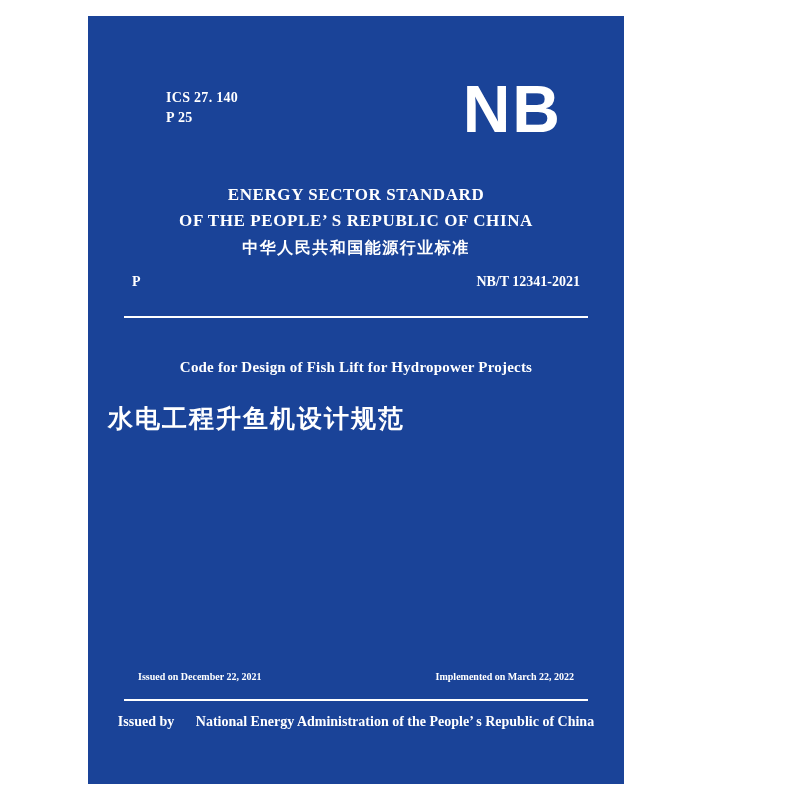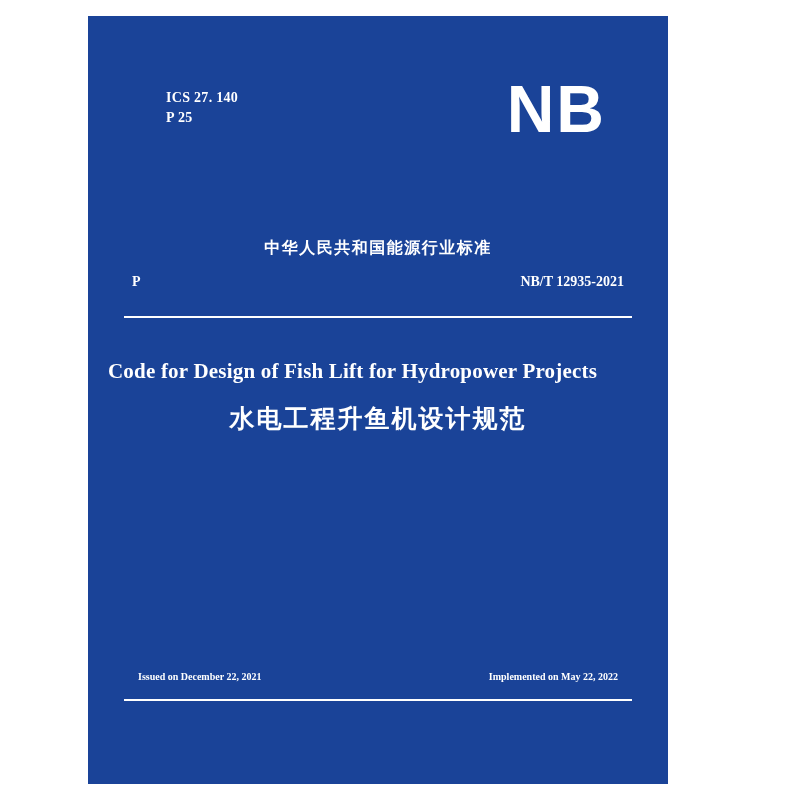--- a/index.html
+++ b/index.html
@@ -12,21 +12,21 @@
     width: 800px;
     height: 800px;
     background: #ffffff;
     font-family: "Liberation Serif", serif;
     overflow: hidden;
   }
   .cover {
     position: absolute;
     left: 88px;
     top: 16px;
-    width: 580px;
+    width: 536px;
     height: 768px;
     background: #1a4398;
     color: #ffffff;
   }
   .ics-block {
     position: absolute;
     left: 78px;
     top: 72px;
     font-weight: bold;
     font-size: 14px;
@@ -82,30 +82,31 @@
     right: 36px;
     top: 300px;
     height: 2px;
     background: #ffffff;
   }
   .doc-title-en {
     position: absolute;
     left: 20px;
     right: 20px;
     top: 343px;
+    text-align: center;
     font-weight: bold;
-    font-size: 21px;
+    font-size: 15px;
     letter-spacing: 0.2px;
   }
   .doc-title-cn {
     position: absolute;
     left: 20px;
     right: 20px;
     top: 386px;
-    text-align: center;
+    text-align: left;
     font-family: "DejaVu Sans", sans-serif;
     font-weight: bold;
     font-size: 25px;
     letter-spacing: 2px;
   }
   .dates-row {
     position: absolute;
     left: 50px;
     right: 50px;
     top: 655px;
@@ -141,35 +142,43 @@
 <div class="page">
   <div class="cover">
 
     <div class="ics-block">
       <div>ICS 27. 140</div>
       <div>P 25</div>
     </div>
 
     <div class="nb-logo">NB</div>
 
+    <div class="title-en">
+      <div>ENERGY SECTOR STANDARD</div>
+      <div>OF THE PEOPLE’ S REPUBLIC OF CHINA</div>
+    </div>
 
     <div class="title-cn">中华人民共和国能源行业标准</div>
 
     <div class="code-row">
       <span>P</span>
-      <span>NB/T 12935-2021</span>
+      <span>NB/T 12341-2021</span>
     </div>
 
     <div class="divider"></div>
 
     <div class="doc-title-en">Code for Design of Fish Lift for Hydropower Projects</div>
     <div class="doc-title-cn">水电工程升鱼机设计规范</div>
 
     <div class="dates-row">
       <span>Issued on December 22, 2021</span>
-      <span>Implemented on May 22, 2022</span>
+      <span>Implemented on March 22, 2022</span>
     </div>
 
     <div class="bottom-divider"></div>
 
+    <div class="issued-by">
+      <span class="label">Issued by</span>
+      <span>National Energy Administration of the People’ s Republic of China</span>
+    </div>
 
   </div>
 </div>
 
 </body></html>

